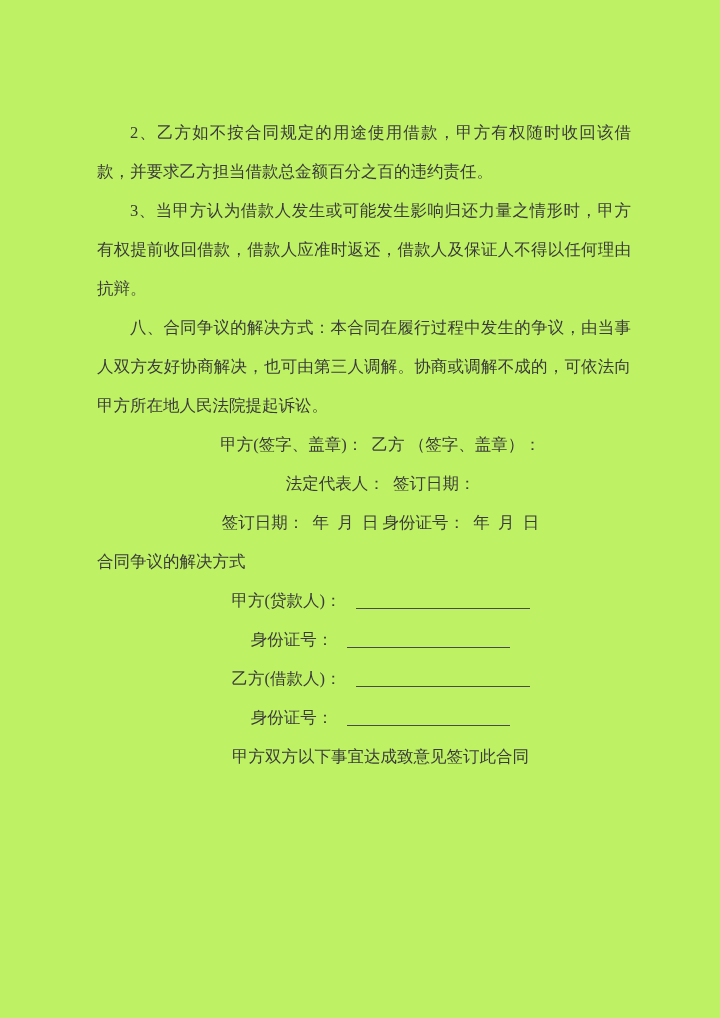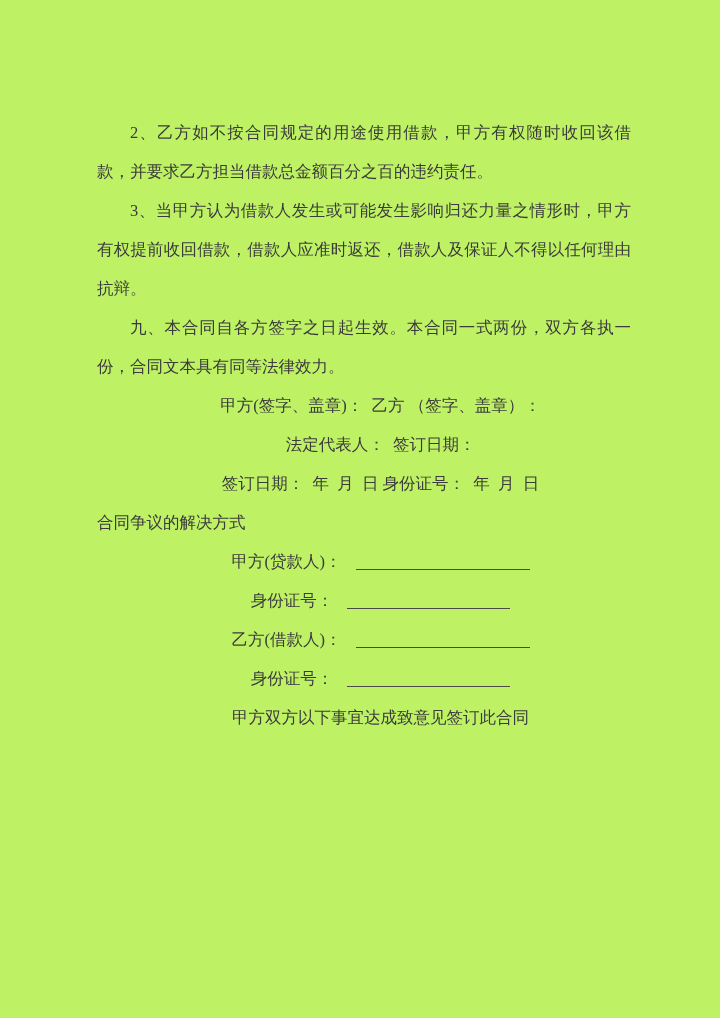--- a/index.html
+++ b/index.html
@@ -48,21 +48,21 @@
   .blank-lg { width: 174px; }
   .blank-md { width: 163px; }
 </style>
 </head>
 <body>
 
 <main class="page">
   <div class="textblock" id="textblock">
       <p class="para">2、乙方如不按合同规定的用途使用借款，甲方有权随时收回该借款，并要求乙方担当借款总金额百分之百的违约责任。</p>
       <p class="para">3、当甲方认为借款人发生或可能发生影响归还力量之情形时，甲方有权提前收回借款，借款人应准时返还，借款人及保证人不得以任何理由抗辩。</p>
-      <p class="para">九、本合同自各方签字之日起生效。本合同一式两份，双方各执一份，合同文本具有同等法律效力。</p>
+      <p class="para">八、合同争议的解决方式：本合同在履行过程中发生的争议，由当事人双方友好协商解决，也可由第三人调解。协商或调解不成的，可依法向甲方所在地人民法院提起诉讼。</p>
       <p class="line indent">甲方(签字、盖章)：  乙方 （签字、盖章）：</p>
       <p class="line indent">法定代表人：  签订日期：</p>
       <p class="line indent">签订日期：  年  月  日 身份证号：  年  月  日</p>
       <p class="line">合同争议的解决方式</p>
       <p class="line indent"><span>甲方(贷款人)：</span><span class="blank blank-lg"></span></p>
       <p class="line indent"><span>身份证号：</span><span class="blank blank-md"></span></p>
       <p class="line indent"><span>乙方(借款人)：</span><span class="blank blank-lg"></span></p>
       <p class="line indent"><span>身份证号：</span><span class="blank blank-md"></span></p>
       <p class="line indent">甲方双方以下事宜达成致意见签订此合同</p>
     </div>

